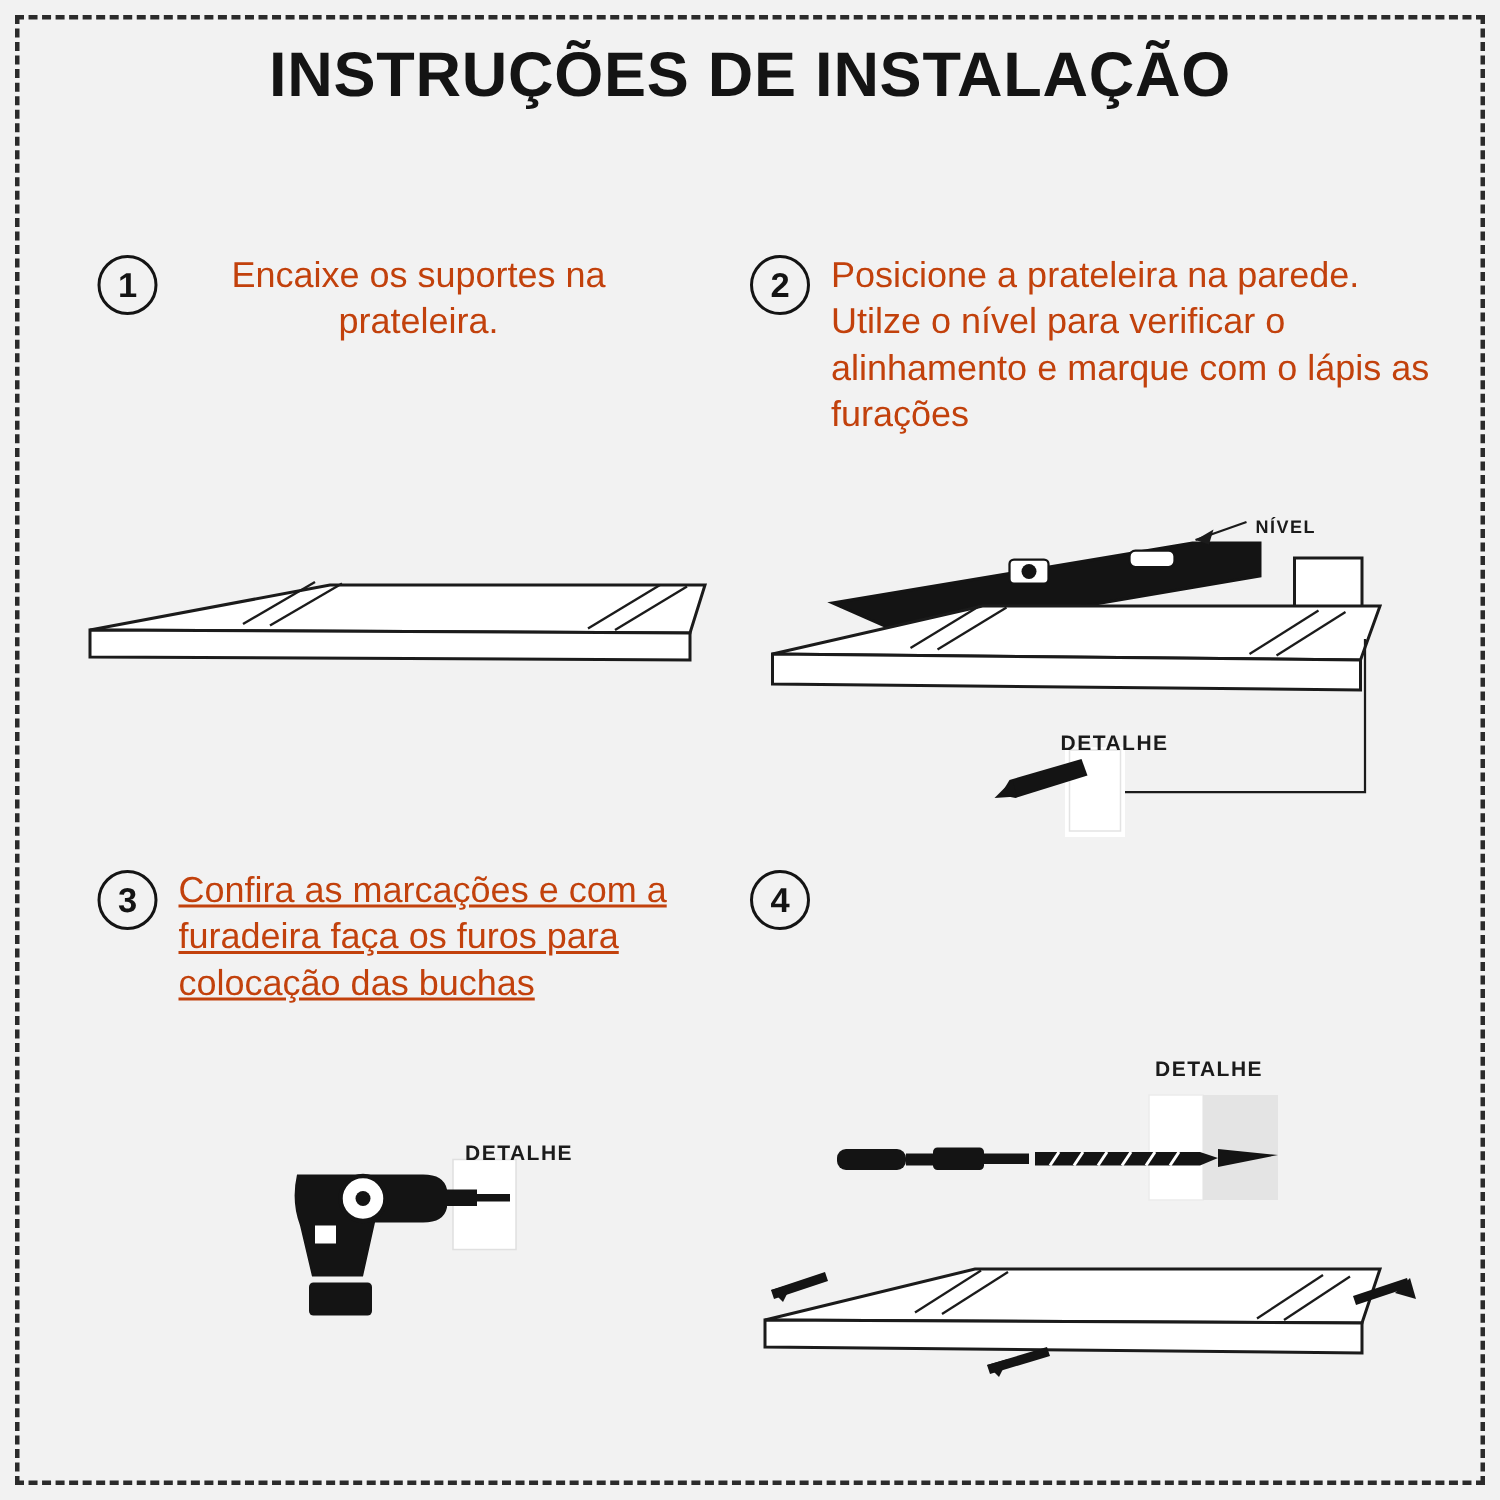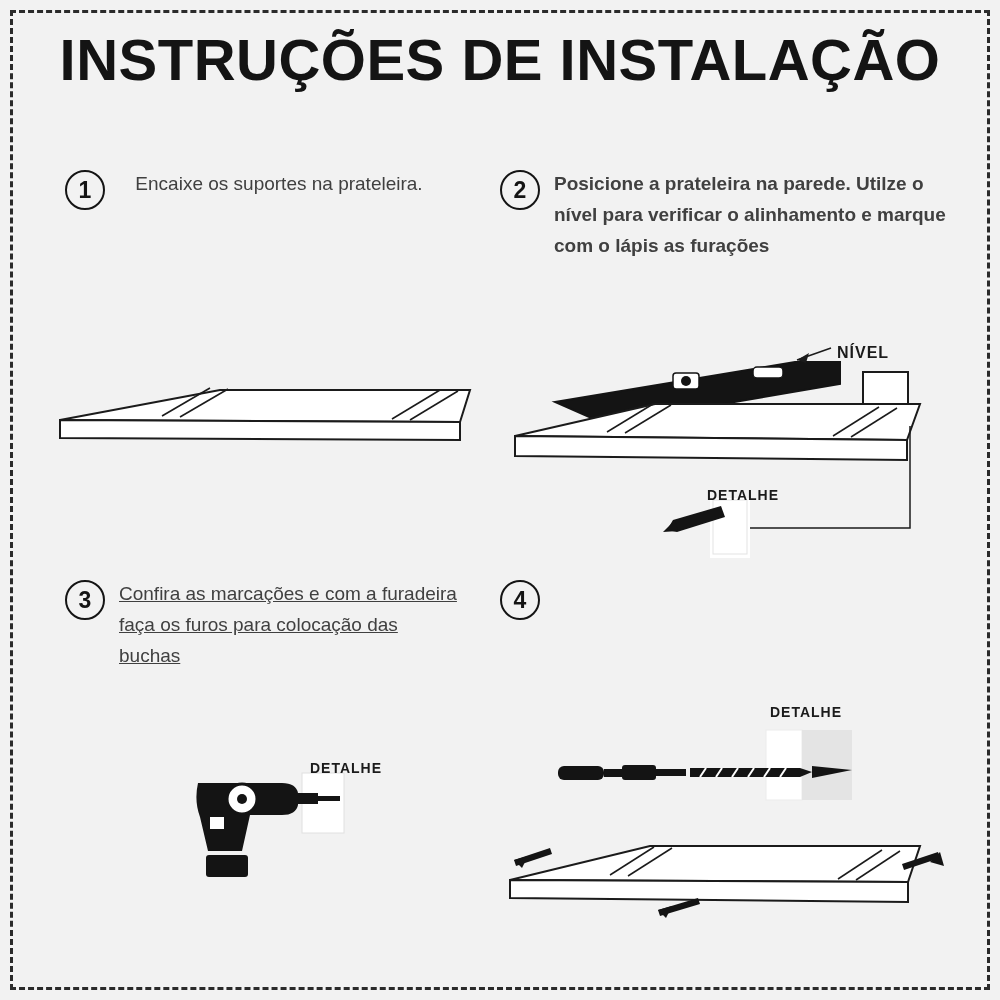--- a/index.html
+++ b/index.html
@@ -30,21 +30,21 @@
     border: 3px dashed #2b2b2b;
     box-sizing: border-box;
     pointer-events: none;
   }
   .title {
     position: absolute;
     top: 26px;
     left: 0;
     width: 1000px;
     text-align: center;
-    font-size: 58px;
+    font-size: 42px;
     font-weight: bold;
     letter-spacing: 0.5px;
     color: #141414;
     white-space: nowrap;
   }
 
   
   .step {
     position: absolute;
   }
@@ -61,41 +61,41 @@
     display: flex;
     align-items: center;
     justify-content: center;
     font-size: 23px;
     font-weight: bold;
     color: #141414;
     box-sizing: border-box;
     margin-top: 2px;
   }
   .step-text {
-    font-size: 19px;
+    font-size: 24px;
     line-height: 31px;
-    color: #404040;
+    color: #c2410c;
     margin-left: 14px;
   }
   .step1 .step-text { text-align: center; width: 320px; }
-  .step2 .step-text { text-align: left; width: 400px; font-weight: bold; }
+  .step2 .step-text { text-align: left; width: 400px; }
   .step3 .step-text { text-align: left; width: 340px; text-decoration: underline; }
   .step4 .step-text { text-align: center; width: 360px; }
 
   .art {
     position: absolute;
   }
   .detail-label {
     font-size: 14px;
     font-weight: bold;
     letter-spacing: 1px;
     color: #1b1b1b;
   }
   .small-label {
-    font-size: 16px;
+    font-size: 12px;
     font-weight: bold;
     letter-spacing: 1px;
     color: #1b1b1b;
   }
 </style>
 </head>
 <body>
 
 <div class="sheet">
   <div class="dashed-border"></div>

